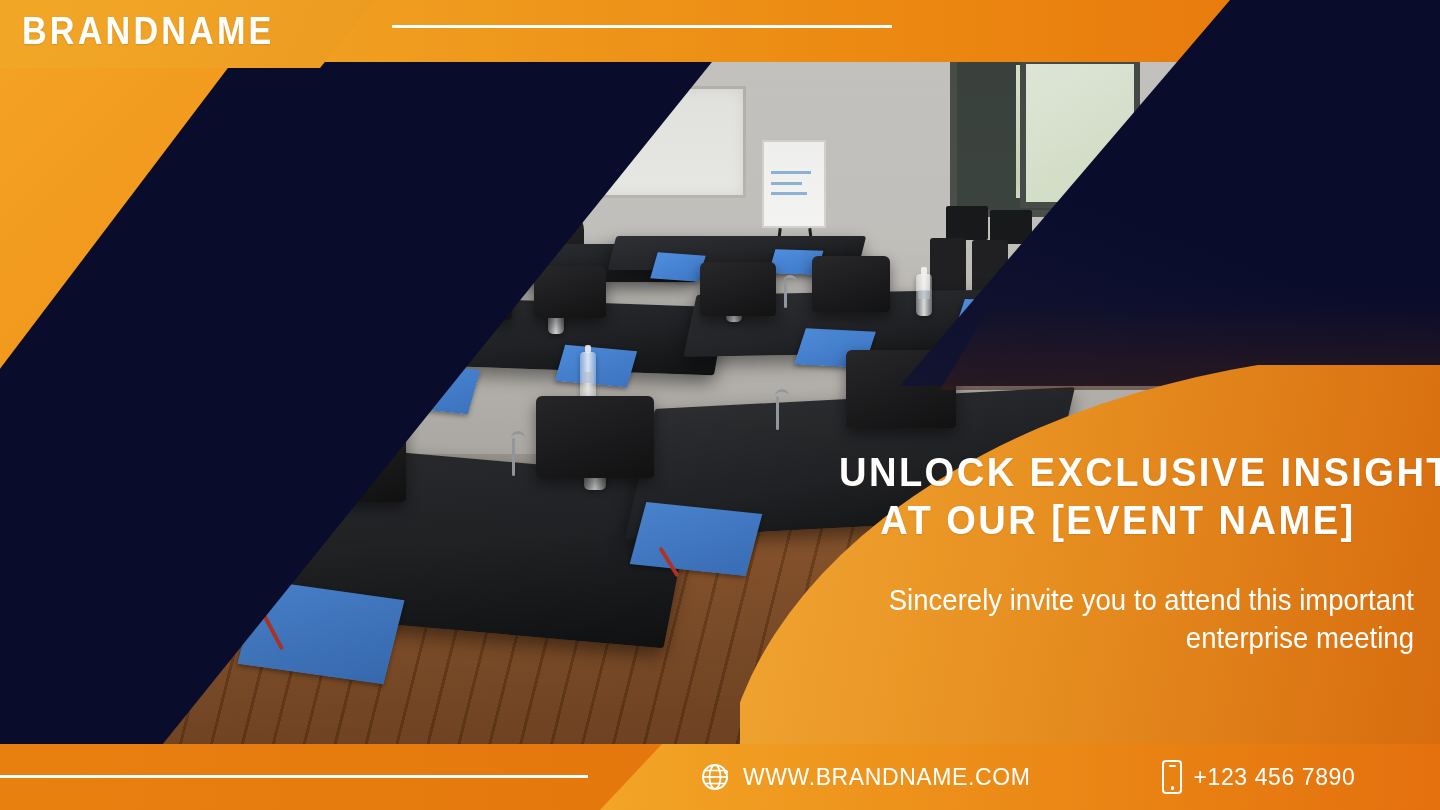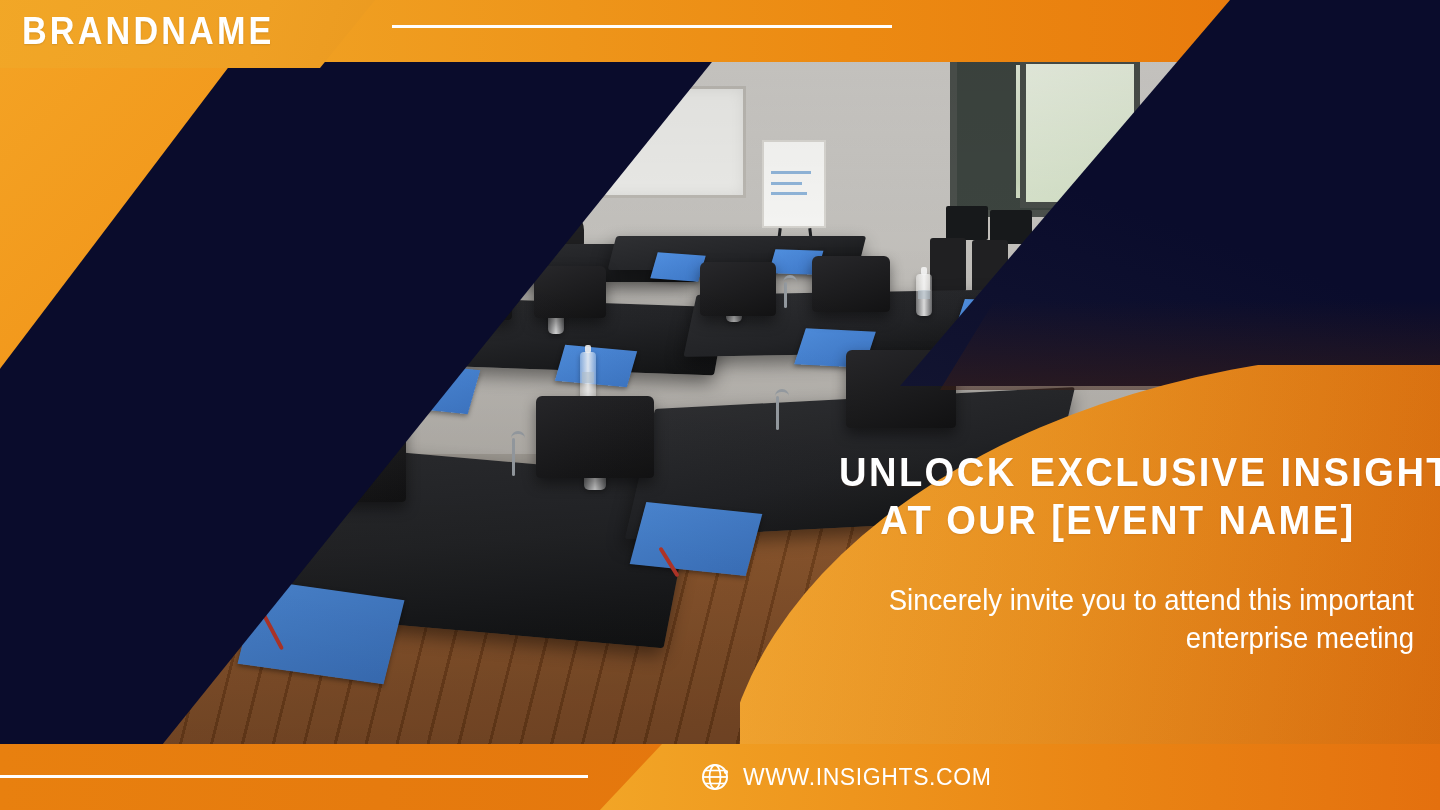--- a/index.html
+++ b/index.html
@@ -429,19 +429,23 @@
 
     <div class="contact web">
       <svg class="ico" width="32" height="32" viewBox="0 0 32 32">
         <circle cx="15" cy="16" r="12" fill="none" stroke="#fff" stroke-width="2"></circle>
         <ellipse cx="15" cy="16" rx="5.5" ry="12" fill="none" stroke="#fff" stroke-width="1.8"></ellipse>
         <line x1="3" y1="16" x2="27" y2="16" stroke="#fff" stroke-width="1.8"></line>
         <line x1="5" y1="9.5" x2="25" y2="9.5" stroke="#fff" stroke-width="1.6"></line>
         <line x1="5" y1="22.5" x2="25" y2="22.5" stroke="#fff" stroke-width="1.6"></line>
         <circle cx="26" cy="11" r="2.1" fill="#fff"></circle>
       </svg>
-      <span>WWW.INSIGHTS.COM</span>
+      <span>WWW.BRANDNAME.COM</span>
     </div>
 
+    <div class="contact tel">
+      <span class="phone-ico"></span>
+      <span>+123 456 7890</span>
+    </div>
 
   </div>
 
 </div>
 
 </body></html>

